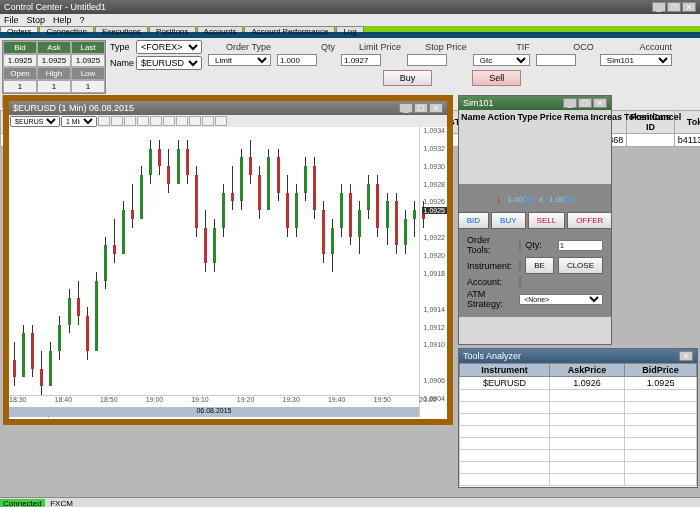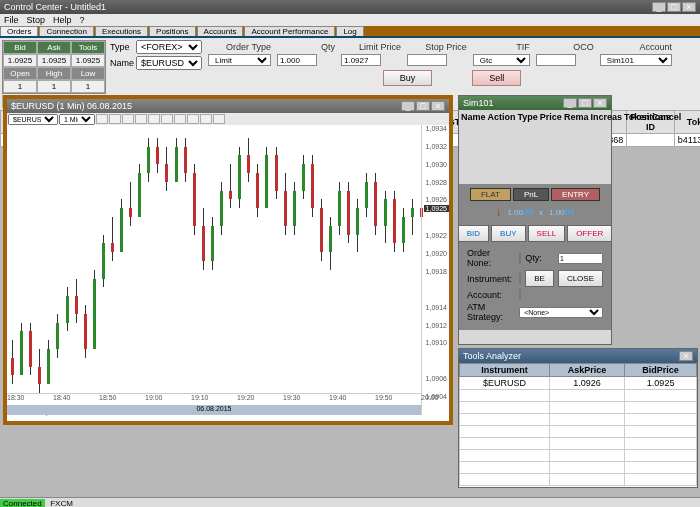--- a/index.html
+++ b/index.html
@@ -1,39 +1,39 @@
 <!DOCTYPE html>
 <html><head>
 <meta charset="utf-8">
 <style>
 *{box-sizing:border-box;margin:0;padding:0;font-family:Tahoma,Arial,sans-serif;font-size:9px}
 body{background:#b8b8b8;width:700px;height:507px;position:relative;overflow:hidden}
 .titlebar{background:linear-gradient(#6a6a6a,#4a4a4a);color:#fff;height:14px;display:flex;align-items:center;padding:0 4px;font-size:9px}
 .titlebar .winbtns{margin-left:auto;display:flex;gap:1px}
 .winbtn{width:14px;height:10px;background:#ccc;border:1px solid #888;text-align:center;line-height:8px;cursor:pointer}
 .menubar{background:#e8e8e8;height:12px;display:flex;gap:8px;padding:0 4px;align-items:center;font-size:9px}
-.tabs{display:flex;background:#a16207;height:12px;border-bottom:2px solid #0c4a6e}
+.tabs{display:flex;background:#84cc16;height:12px;border-bottom:6px solid #0c4a6e}
 .tab{padding:0 6px;border:1px solid #888;border-bottom:none;background:#e0e0e0;margin-right:1px;line-height:10px;font-size:8px}
 .tab.active{background:#f0f0f0}
 .toolbar{background:#e8e8e8;padding:2px;display:flex;gap:4px;align-items:flex-start}
 .quotebox{display:grid;grid-template-columns:repeat(3,34px);gap:0;border:1px solid #888}
 .qcell{border:1px solid #aaa;text-align:center;padding:1px;font-size:8px;background:#f0f0f0}
 .qhead{background:#4a7a4a;color:#fff}
 .qhead2{background:#888;color:#fff}
 .ordergrid{display:grid;grid-template-columns:auto auto auto auto auto auto auto auto;gap:2px 6px;font-size:8px;align-items:center;padding:2px}
 .ordergrid label{text-align:right;color:#333}
 .ordergrid select,.ordergrid input{font-size:8px;height:12px;border:1px solid #888;background:#fff;padding:0 2px}
 .btnrow{display:flex;gap:40px;justify-content:center;padding:2px}
 .btn{padding:2px 16px;border:1px solid #888;background:linear-gradient(#fafafa,#ddd);font-size:9px;cursor:pointer}
 .btn.buy{border-color:#b08080}
 .btn.sell{border-color:#b08080;background:linear-gradient(#fae0e0,#e8c0c0)}
 .posgrid{width:100%;border-collapse:collapse;font-size:8px}
 .posgrid th,.posgrid td{border:1px solid #aaa;padding:1px 3px;text-align:center;background:#fff}
 .posgrid th{background:#e0e0e0}
-.chartwin{position:absolute;left:3px;top:95px;width:450px;height:330px;background:#fff;border:4px solid #a16207}
+.chartwin{position:absolute;left:3px;top:95px;width:450px;height:330px;background:#fff;border:6px solid #a16207}
 .chartwin .titlebar{background:linear-gradient(#888,#666)}
 .charttb{background:#e8e8e8;height:12px;display:flex;gap:1px;padding:1px;align-items:center}
 .tbicon{width:12px;height:10px;border:1px solid #aaa;background:#f0f0f0}
 .chartarea{position:relative;height:290px;background:#fff}
 .yaxis{position:absolute;right:0;top:0;width:28px;height:100%;border-left:1px solid #ccc}
 .ylabel{position:absolute;right:2px;font-size:7px;color:#555}
 .pricetag{position:absolute;right:0;background:#333;color:#fff;font-size:7px;padding:0 2px}
 .xaxis{position:absolute;bottom:12px;left:0;right:28px;height:10px;border-top:1px solid #ccc}
 .xlabel{position:absolute;font-size:7px;color:#555}
 .candles{position:absolute;left:4px;right:28px;top:4px;bottom:22px}
@@ -95,21 +95,21 @@
     <div class="tab">Accounts</div>
     <div class="tab">Account Performance</div>
     <div class="tab">Log</div>
   </div>
 
 <div class="toolbar">
   <div>
     <div class="quotebox" id="quotebox">
         <div class="qcell qhead">Bid</div>
         <div class="qcell qhead">Ask</div>
-        <div class="qcell qhead">Tools</div>
+        <div class="qcell qhead">Last</div>
         <div class="qcell">1.0925</div>
         <div class="qcell">1.0925</div>
         <div class="qcell">1.0925</div>
         <div class="qcell qhead2">Open</div>
         <div class="qcell qhead2">High</div>
         <div class="qcell qhead2">Low</div>
         <div class="qcell">1</div>
         <div class="qcell">1</div>
         <div class="qcell">1</div>
       </div>
@@ -459,39 +459,34 @@
           <th class="simgrid">Type</th>
           <th class="simgrid">Price</th>
           <th class="simgrid">Rema</th>
           <th class="simgrid">Increas</th>
           <th class="simgrid">Token</th>
           <th class="simgrid">Cancel</th>
         </tr>
       </tbody>
     </table>
   <div class="simbody">
-    <div class="pillrow">
-      <div class="pill flat">FLAT</div>
-      <div class="pill">PnL</div>
-      <div class="pill entry">ENTRY</div>
-    </div>
     <div class="bigprice">
       <span class="arrow">↓</span>
       <span><span class="sm">1.00</span><span>00</span></span>
       <span class="sm">x</span>
       <span><span class="sm">1.00</span><span>00</span></span>
     </div>
     <div class="tradebtns">
       <button class="tbtn bid">BID</button>
       <button class="tbtn buy">BUY</button>
       <button class="tbtn sell">SELL</button>
       <button class="tbtn offer">OFFER</button>
     </div>
     <div class="simform">
-      <label>Order None:</label>
+      <label>Order Tools:</label>
       <select><option>Market</option></select>
       <label style="grid-column:3">Qty:</label>
       <input value="1" style="">
       <label>Instrument:</label>
       <select><option></option></select>
       <button class="tbtn" style="grid-column:3">BE</button>
       <button class="tbtn">CLOSE</button>
       <label>Account:</label>
       <select><option>Sim101</option></select>
       <label style="grid-column:1">ATM Strategy:</label>

